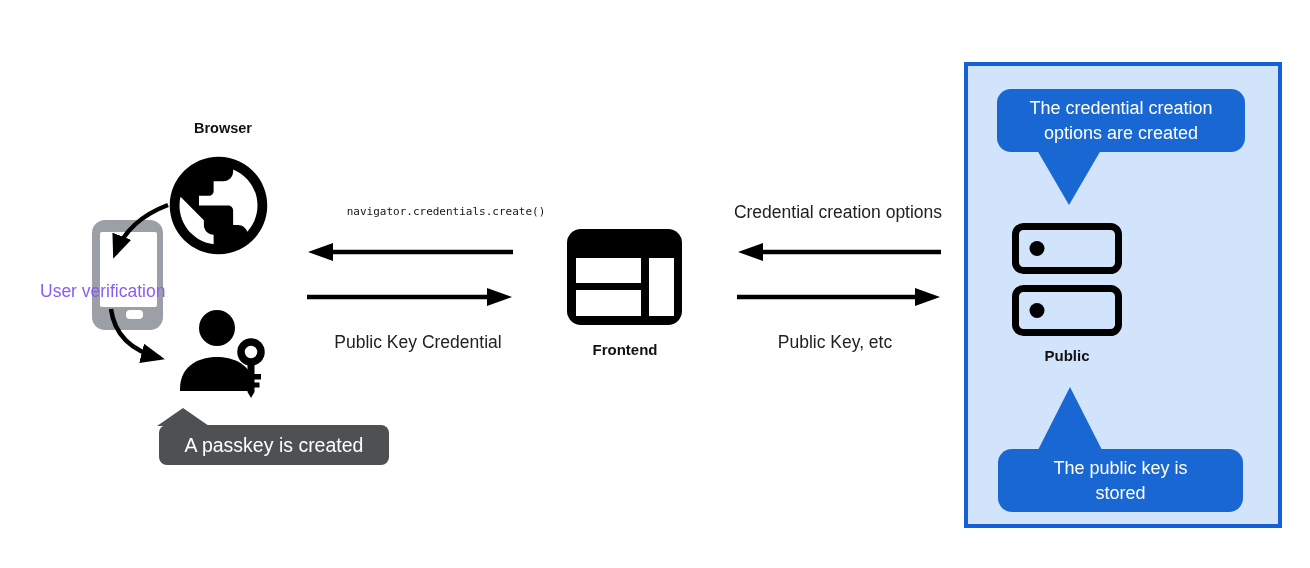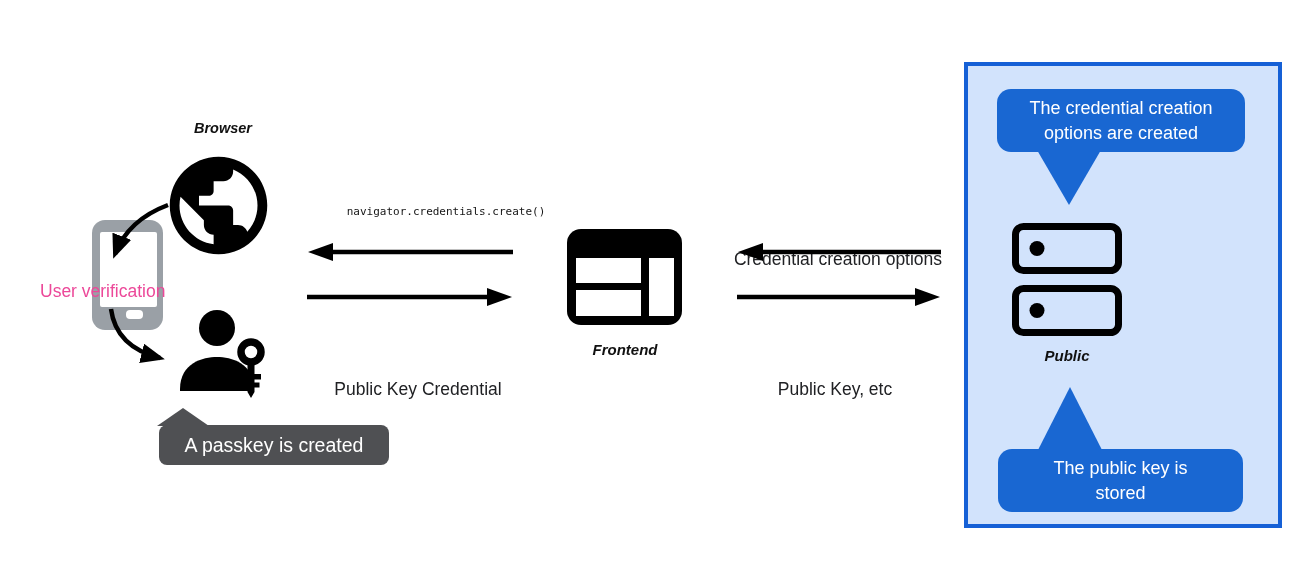--- a/index.html
+++ b/index.html
@@ -3,22 +3,22 @@
 <meta charset="utf-8">
 <style>
   html,body{margin:0;padding:0;background:#ffffff;}
   .canvas{
     position:relative;width:1310px;height:568px;background:#ffffff;overflow:hidden;
     font-family:"Liberation Sans",sans-serif;color:#1b1b1b;
   }
   .abs{position:absolute;}
   .lbl{white-space:nowrap;}
   .center{text-align:center;}
-  .icon-label{font-weight:bold;font-size:15px;color:#111;font-style:italic;}
-  .arrow-label{font-size:17.5px;color:#202124;margin-top:47px;}
+  .icon-label{font-weight:bold;font-size:15px;color:#111;}
+  .arrow-label{font-size:17.5px;color:#202124;}
   .code-label{font-family:"DejaVu Sans Mono","Liberation Mono",monospace;font-size:11px;color:#151515;}
 
   
   .phone{left:92px;top:220px;width:71px;height:110px;background:#9aa0a6;border-radius:13px;}
   .phone .screen{position:absolute;left:8px;top:12px;width:57px;height:75px;background:#ffffff;border-radius:2px;}
   .phone .homebar{position:absolute;left:34px;top:90px;width:17px;height:9px;background:#ffffff;border-radius:4px;}
 
   
   .tooltip{left:117px;top:425px;width:230px;height:40px;background:#4f5053;border-radius:8px;
            display:flex;align-items:center;justify-content:center;color:#ffffff;font-size:19.5px;margin-left:42px;}
@@ -65,21 +65,21 @@
 
   <div class="abs phone">
     <div class="screen"></div>
     <div class="homebar"></div>
   </div>
 
   <svg class="abs" style="left:100px;top:192px;" width="80" height="82" viewBox="0 0 80 82">
     <path d="M 68 13 Q 28 28 15 62" fill="none" stroke="#000" stroke-width="4.5" marker-end="url(#ah)"></path>
   </svg>
 
-  <div class="abs lbl" style="left:40px;top:281px;font-size:17.5px;color:#ec4899;">User verification</div>
+  <div class="abs lbl" style="left:40px;top:281px;font-size:17.5px;color:#8b5cf6;">User verification</div>
 
   <svg class="abs" style="left:100px;top:300px;" width="90" height="72" viewBox="0 0 90 72">
     <path d="M 11 9 Q 16 47 60 58" fill="none" stroke="#000" stroke-width="4.5" marker-end="url(#ah)"></path>
   </svg>
 
   <svg class="abs" style="left:175px;top:305px;" width="100" height="95" viewBox="0 0 100 95">
     <circle cx="42" cy="23" r="18" fill="#000"></circle>
     <path d="M 5 84 C 5 58 28 52 42 52 C 56 52 79 58 79 84 L 79 86 L 5 86 Z" fill="#000"></path>
     <circle cx="76" cy="47" r="10" fill="none" stroke="#000" stroke-width="7.5"></circle>
     <path d="M 72.5 57 L 79.5 57 L 79.5 69 L 86 69 L 86 74.5 L 79.5 74.5 L 79.5 77.5 L 84.5 77.5 L 84.5 82.5 L 79.5 82.5 L 79.5 87 L 76 93 L 72.5 87 Z" fill="#000"></path>

